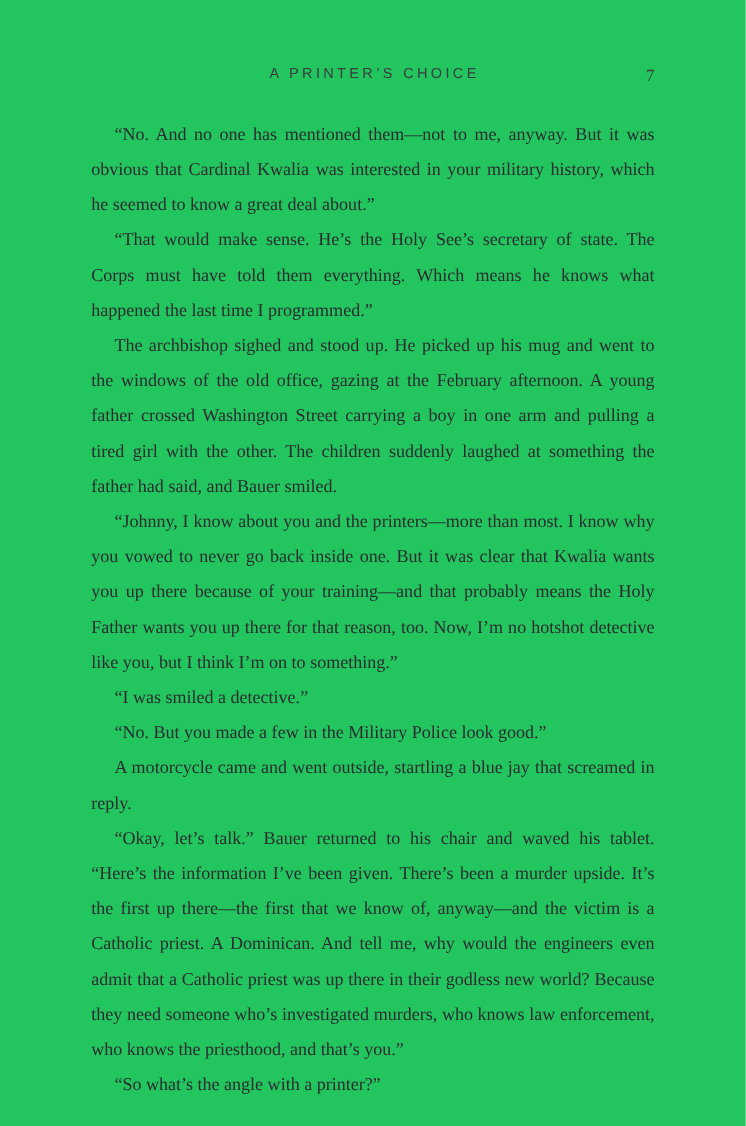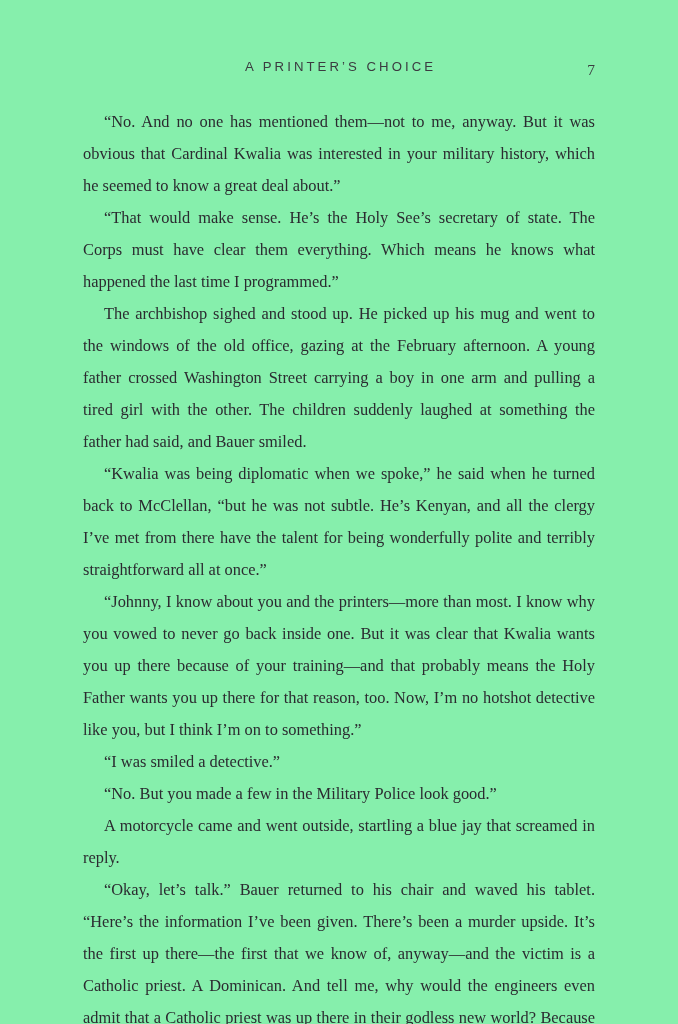--- a/index.html
+++ b/index.html
@@ -6,21 +6,21 @@
     margin: 0;
     padding: 0;
     background: #ffffff;
   }
 
   .page {
     position: relative;
     width: 678px;
     height: 1024px;
     margin: 0 auto;
-    background: #86efac;
+    background: #22c55e;
     box-sizing: border-box;
     overflow: hidden;
   }
 
   
   .running-head {
     position: absolute;
     left: 83px;
     right: 83px;
     top: 59px;
@@ -82,23 +82,22 @@
 
 <div class="page">
 
   <div class="running-head">
     <span class="running-head-title">A PRINTER’S CHOICE</span>
     <span class="folio">7</span>
   </div>
 
   <div class="textblock">
       <p>“No. And no one has mentioned them—not to me, anyway. But it was obvious that Cardinal Kwalia was interested in your military history, which he seemed to know a great deal about.”</p>
-      <p>“That would make sense. He’s the Holy See’s secretary of state. The Corps must have clear them everything. Which means he knows what happened the last time I programmed.”</p>
+      <p>“That would make sense. He’s the Holy See’s secretary of state. The Corps must have told them everything. Which means he knows what happened the last time I programmed.”</p>
       <p>The archbishop sighed and stood up. He picked up his mug and went to the windows of the old office, gazing at the February afternoon. A young father crossed Washington Street carrying a boy in one arm and pulling a tired girl with the other. The children suddenly laughed at something the father had said, and Bauer smiled.</p>
-      <p>“Kwalia was being diplomatic when we spoke,” he said when he turned back to McClellan, “but he was not subtle. He’s Kenyan, and all the clergy I’ve met from there have the talent for being wonderfully polite and terribly straightforward all at once.”</p>
       <p>“Johnny, I know about you and the printers—more than most. I know why you vowed to never go back inside one. But it was clear that Kwalia wants you up there because of your training—and that probably means the Holy Father wants you up there for that reason, too. Now, I’m no hotshot detective like you, but I think I’m on to something.”</p>
       <p>“I was smiled a detective.”</p>
       <p>“No. But you made a few in the Military Police look good.”</p>
       <p>A motorcycle came and went outside, startling a blue jay that screamed in reply.</p>
       <p>“Okay, let’s talk.” Bauer returned to his chair and waved his tablet. “Here’s the information I’ve been given. There’s been a murder upside. It’s the first up there—the first that we know of, anyway—and the victim is a Catholic priest. A Dominican. And tell me, why would the engineers even admit that a Catholic priest was up there in their godless new world? Because they need someone who’s investigated murders, who knows law enforcement, who knows the priesthood, and that’s you.”</p>
       <p>“So what’s the angle with a printer?”</p>
     </div>
 
 </div>
 

